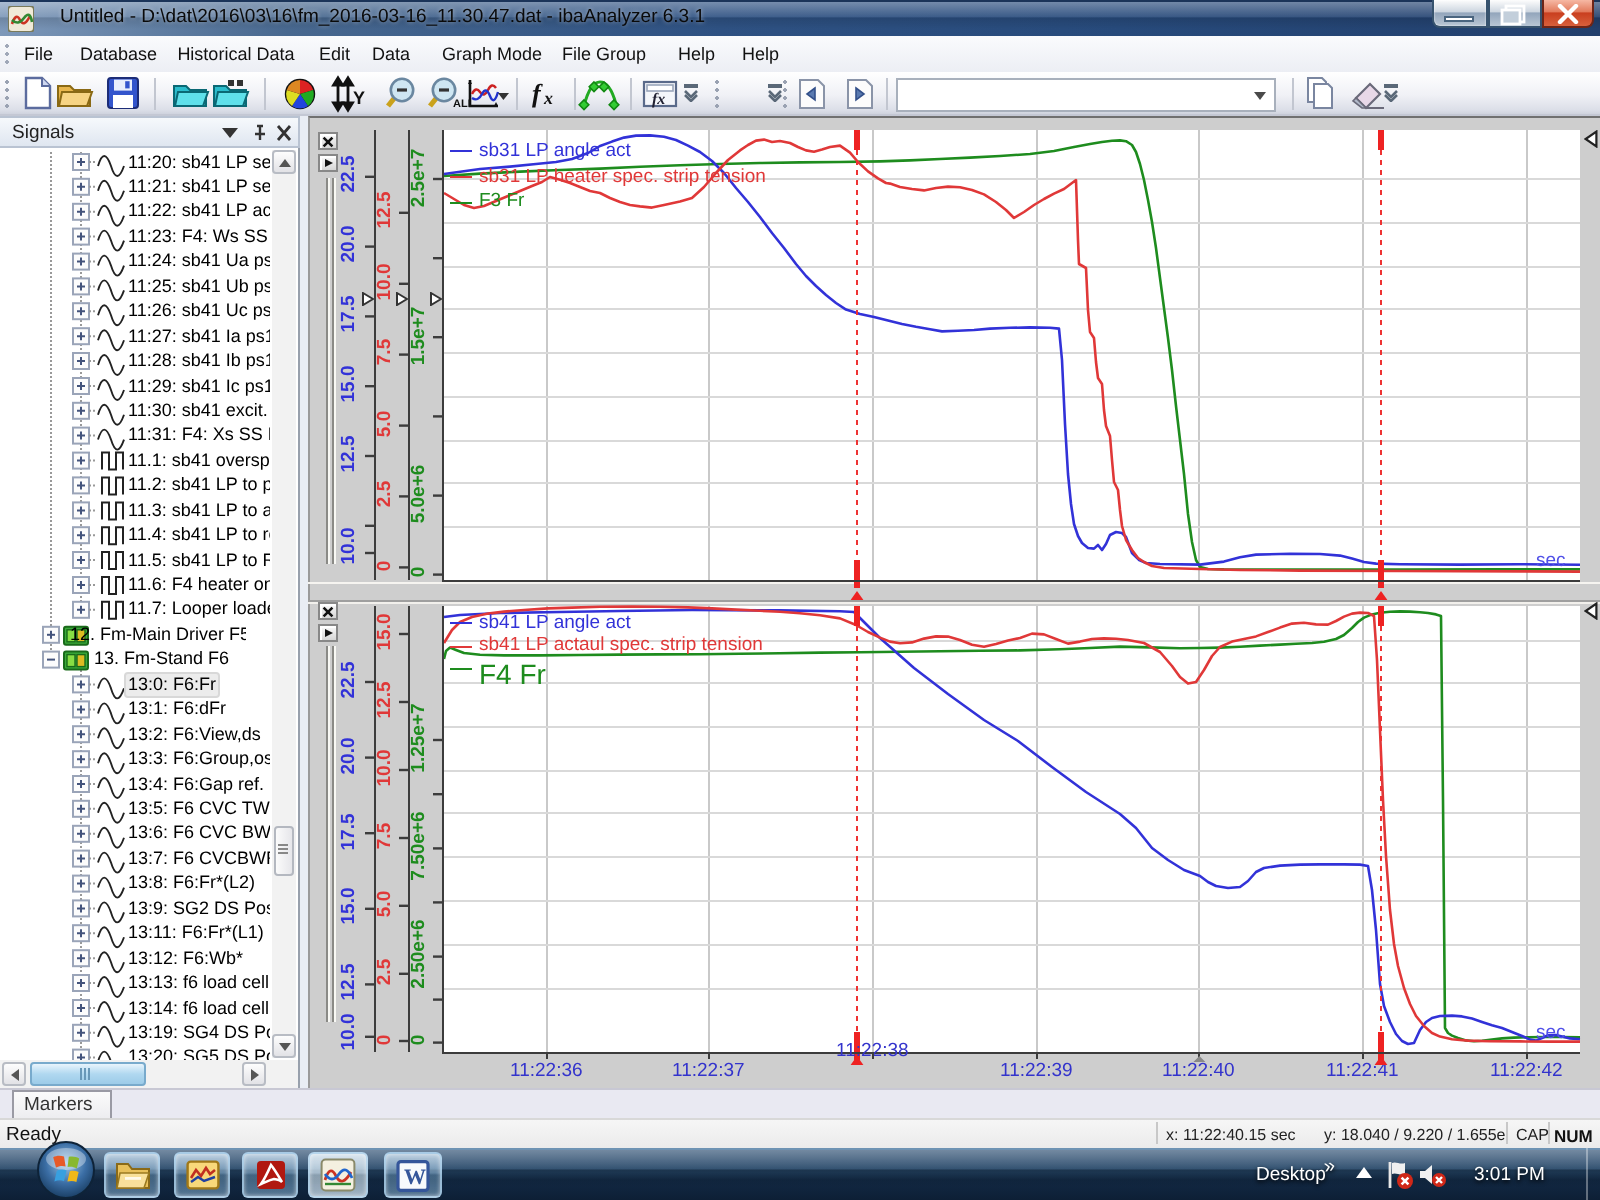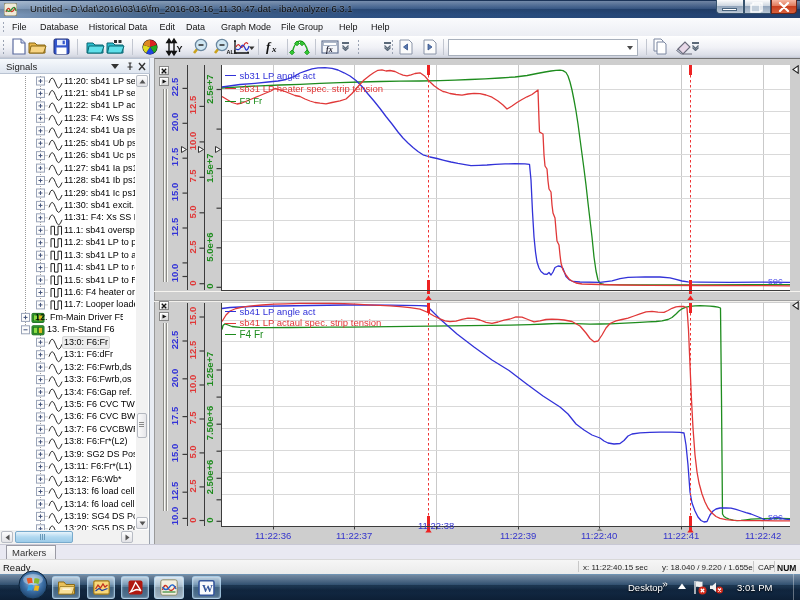--- a/index.html
+++ b/index.html
@@ -353,22 +353,22 @@
 <div class="t" style="left:64px;top:237.2px;width:71px;height:11px;overflow:hidden;font-size:9px;line-height:11px;color:#000">11.2: sb41 LP to pa</div>
 <div class="t" style="left:64px;top:249.7px;width:71px;height:11px;overflow:hidden;font-size:9px;line-height:11px;color:#000">11.3: sb41 LP to ac</div>
 <div class="t" style="left:64px;top:262.1px;width:71px;height:11px;overflow:hidden;font-size:9px;line-height:11px;color:#000">11.4: sb41 LP to ro</div>
 <div class="t" style="left:64px;top:274.5px;width:71px;height:11px;overflow:hidden;font-size:9px;line-height:11px;color:#000">11.5: sb41 LP to RC</div>
 <div class="t" style="left:64px;top:287.0px;width:71px;height:11px;overflow:hidden;font-size:9px;line-height:11px;color:#000">11.6: F4 heater on</div>
 <div class="t" style="left:64px;top:299.4px;width:71px;height:11px;overflow:hidden;font-size:9px;line-height:11px;color:#000">11.7: Looper loade</div>
 <div class="t" style="left:35px;top:311.9px;width:88px;height:11px;overflow:hidden;font-size:9px;line-height:11px;color:#000">12. Fm-Main Driver F5</div>
 <div class="t" style="left:47px;top:324.3px;width:88px;height:11px;overflow:hidden;font-size:9px;line-height:11px;color:#000">13. Fm-Stand F6</div>
 <div class="t" style="left:64px;top:336.7px;width:71px;height:11px;overflow:hidden;font-size:9px;line-height:11px;color:#000">13:0: F6:Fr</div>
 <div class="t" style="left:64px;top:349.2px;width:71px;height:11px;overflow:hidden;font-size:9px;line-height:11px;color:#000">13:1: F6:dFr</div>
-<div class="t" style="left:64px;top:361.6px;width:71px;height:11px;overflow:hidden;font-size:9px;line-height:11px;color:#000">13:2: F6:Fwrb,ds</div>
-<div class="t" style="left:64px;top:374.1px;width:71px;height:11px;overflow:hidden;font-size:9px;line-height:11px;color:#000">13:3: F6:Fwrb,os</div>
+<div class="t" style="left:64px;top:361.6px;width:71px;height:11px;overflow:hidden;font-size:9px;line-height:11px;color:#000">13:2: F6:View,ds</div>
+<div class="t" style="left:64px;top:374.1px;width:71px;height:11px;overflow:hidden;font-size:9px;line-height:11px;color:#000">13:3: F6:Group,os</div>
 <div class="t" style="left:64px;top:386.5px;width:71px;height:11px;overflow:hidden;font-size:9px;line-height:11px;color:#000">13:4: F6:Gap ref.</div>
 <div class="t" style="left:64px;top:398.9px;width:71px;height:11px;overflow:hidden;font-size:9px;line-height:11px;color:#000">13:5: F6 CVC  TWR</div>
 <div class="t" style="left:64px;top:411.4px;width:71px;height:11px;overflow:hidden;font-size:9px;line-height:11px;color:#000">13:6: F6 CVC BWR</div>
 <div class="t" style="left:64px;top:423.8px;width:71px;height:11px;overflow:hidden;font-size:9px;line-height:11px;color:#000">13:7: F6 CVCBWRX</div>
 <div class="t" style="left:64px;top:436.3px;width:71px;height:11px;overflow:hidden;font-size:9px;line-height:11px;color:#000">13:8: F6:Fr*(L2)</div>
 <div class="t" style="left:64px;top:448.7px;width:71px;height:11px;overflow:hidden;font-size:9px;line-height:11px;color:#000">13:9: SG2 DS Posit</div>
 <div class="t" style="left:64px;top:461.1px;width:71px;height:11px;overflow:hidden;font-size:9px;line-height:11px;color:#000">13:11: F6:Fr*(L1)</div>
 <div class="t" style="left:64px;top:473.6px;width:71px;height:11px;overflow:hidden;font-size:9px;line-height:11px;color:#000">13:12: F6:Wb*</div>
 <div class="t" style="left:64px;top:486.0px;width:71px;height:11px;overflow:hidden;font-size:9px;line-height:11px;color:#000">13:13: f6 load cell d</div>
 <div class="t" style="left:64px;top:498.5px;width:71px;height:11px;overflow:hidden;font-size:9px;line-height:11px;color:#000">13:14: f6 load cell S</div>
@@ -581,21 +581,21 @@
 <div class="t" style="left:239.5px;top:69.5px;font-size:9.5px;color:#3232d8">sb31 LP angle act</div>
 <div style="left:225px;top:88.0px;width:11px;height:1.2px;background:#e03838"></div>
 <div class="t" style="left:239.5px;top:82.5px;font-size:9.5px;color:#e03838">sb31 LP heater spec. strip tension</div>
 <div style="left:225px;top:100.5px;width:11px;height:1.2px;background:#1e8c1e"></div>
 <div class="t" style="left:239.5px;top:95px;font-size:9.5px;color:#1e8c1e">F3 Fr</div>
 <div style="left:225px;top:311.0px;width:11px;height:1.2px;background:#3232d8"></div>
 <div class="t" style="left:239.5px;top:305.5px;font-size:9.5px;color:#3232d8">sb41 LP angle act</div>
 <div style="left:225px;top:322.5px;width:11px;height:1.2px;background:#e03838"></div>
 <div class="t" style="left:239.5px;top:317px;font-size:9.5px;color:#e03838">sb41 LP actaul spec. strip tension</div>
 <div style="left:225px;top:334.0px;width:11px;height:1.2px;background:#1e8c1e"></div>
-<div class="t" style="left:239.5px;top:328.5px;font-size:10px;color:#1e8c1e">F4 Fr</div>
+<div class="t" style="left:239.5px;top:328.5px;font-size:14px;color:#1e8c1e">F4 Fr</div>
 <div style="left:159px;top:66px;width:10px;height:9px;background:linear-gradient(to bottom,#fbfbfb,#d6d6d6);border:1px solid #888;box-shadow:inset 1px 1px 0 #fff"></div>
 <svg style="position:absolute;left:161px;top:68px" width="6" height="6" viewBox="0 0 6 6">
     <path d="M0.8 0.8 L5.2 5.2 M5.2 0.8 L0.8 5.2" stroke="#111" stroke-width="1.3"></path>
   </svg>
 <div style="left:159px;top:76.5px;width:10px;height:9px;background:linear-gradient(to bottom,#fbfbfb,#d6d6d6);border:1px solid #888;box-shadow:inset 1px 1px 0 #fff"></div>
 <svg style="position:absolute;left:162px;top:78.5px" width="5" height="5" viewBox="0 0 5 5">
     <path d="M0.5 0.5 L4.5 2.5 L0.5 4.5 Z" fill="#111"></path>
   </svg>
 <div style="left:159px;top:301px;width:10px;height:9px;background:linear-gradient(to bottom,#fbfbfb,#d6d6d6);border:1px solid #888;box-shadow:inset 1px 1px 0 #fff"></div>
 <svg style="position:absolute;left:161px;top:303px" width="6" height="6" viewBox="0 0 6 6">

